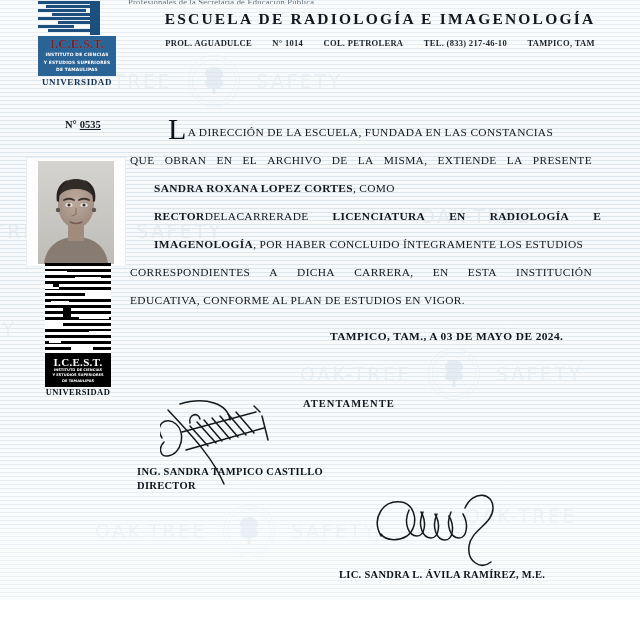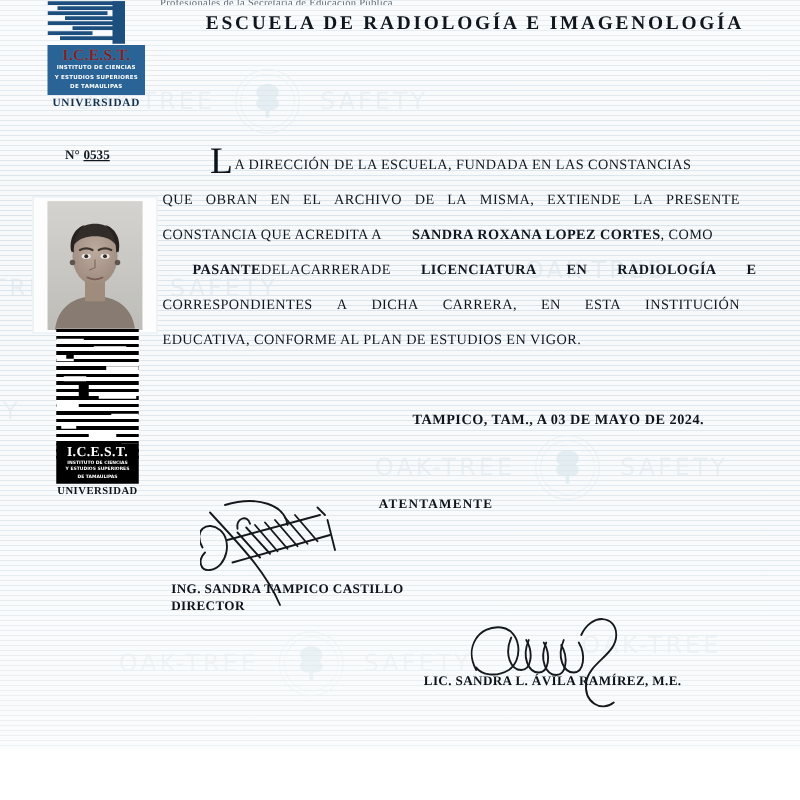--- a/index.html
+++ b/index.html
@@ -169,21 +169,21 @@
     font-size: 9px;
     font-weight: bold;
     letter-spacing: .6px;
     color: #12324f;
     padding-top: 1px;
   }
 
   
   .folio {
     position: absolute;
-    left: 52px;
+    left: 65px;
     top: 119px;
     font-family: "Liberation Serif", serif;
     font-size: 10.5px;
     font-weight: bold;
     color: #111820;
   }
   .folio .num {
     text-decoration: underline;
     margin-left: 3px;
   }
@@ -321,21 +321,21 @@
   .sig-name {
     position: absolute;
     font-family: "Liberation Serif", serif;
     font-size: 10.5px;
     font-weight: bold;
     letter-spacing: .3px;
     color: #0d131a;
     line-height: 1.3;
   }
   .sig1 { left: 137px; top: 465px; }
-  .sig2 { left: 339px; top: 539px; }
+  .sig2 { left: 339px; top: 568px; }
 
   .sig-ink { position: absolute; pointer-events: none; }
   .sig-ink-1 { left: 160px; top: 398px; }
   .sig-ink-2 { left: 375px; top: 490px; }
 </style>
 </head>
 <body>
 
 <div id="page">
 
@@ -418,20 +418,27 @@
       <svg viewBox="0 0 36 36">
           <path d="M18 4c-5 0-9 3-9 7 0 2 1 3.5 2.5 4.5C10 16.5 9 18 9 20c0 3 2.5 5 6 5l1.5 0 0 6 3 0 0-6 1.5 0c3.5 0 6-2 6-5 0-2-1-3.5-2.5-4.5C26 14.5 27 13 27 11c0-4-4-7-9-7z" fill="#bfd6e2"></path>
         </svg>
     </div>
   </div>
 
   <div class="paper-tint"></div>
 
   <div class="cut-line">Profesionales de la Secretaría de Educación Pública.</div>
   <div class="school-title">ESCUELA DE RADIOLOGÍA E IMAGENOLOGÍA</div>
+  <div class="address-line">
+    <span>PROL. AGUADULCE</span>
+    <span>N° 1014</span>
+    <span>COL. PETROLERA</span>
+    <span>TEL. (833) 217-46-10</span>
+    <span>TAMPICO, TAM</span>
+  </div>
 
   <div class="logo-wrap">
     <div class="logo-bars">
       <i style="left:0;   top:1px;  width:62px;"></i>
       <i style="left:8px; top:5px;  width:54px;"></i>
       <i style="left:0;   top:9px;  width:48px;"></i>
       <i style="left:14px;top:13px; width:48px;"></i>
       <i style="left:0;   top:17px; width:62px;"></i>
       <i style="left:20px;top:21px; width:42px;"></i>
       <i style="left:0;   top:25px; width:36px;"></i>
@@ -533,37 +540,40 @@
       <span>ARCHIVO</span>
       <span>DE</span>
       <span>LA</span>
       <span>MISMA,</span>
       <span>EXTIENDE</span>
       <span>LA</span>
       <span>PRESENTE</span>
     </div>
 
     <div class="body-line">
-      <span>CONSTANCIA QUE ACREDITA A </span>
       <span class="b">SANDRA ROXANA LOPEZ CORTES</span>
       <span>, COMO</span>
     </div>
 
     <div class="body-line just">
-      <span class="b">PASANTE</span>
+      <span class="b">RECTOR</span>
       <span>DE</span>
       <span>LA</span>
       <span>CARRERA</span>
       <span>DE</span>
       <span class="b">LICENCIATURA</span>
       <span class="b">EN</span>
       <span class="b">RADIOLOGÍA</span>
       <span class="b">E</span>
     </div>
 
+    <div class="body-line">
+      <span class="b">IMAGENOLOGÍA</span>
+      <span>, POR HABER CONCLUIDO ÍNTEGRAMENTE LOS ESTUDIOS</span>
+    </div>
 
     <div class="body-line just">
       <span>CORRESPONDIENTES</span>
       <span>A</span>
       <span>DICHA</span>
       <span>CARRERA,</span>
       <span>EN</span>
       <span>ESTA</span>
       <span>INSTITUCIÓN</span>
     </div>

